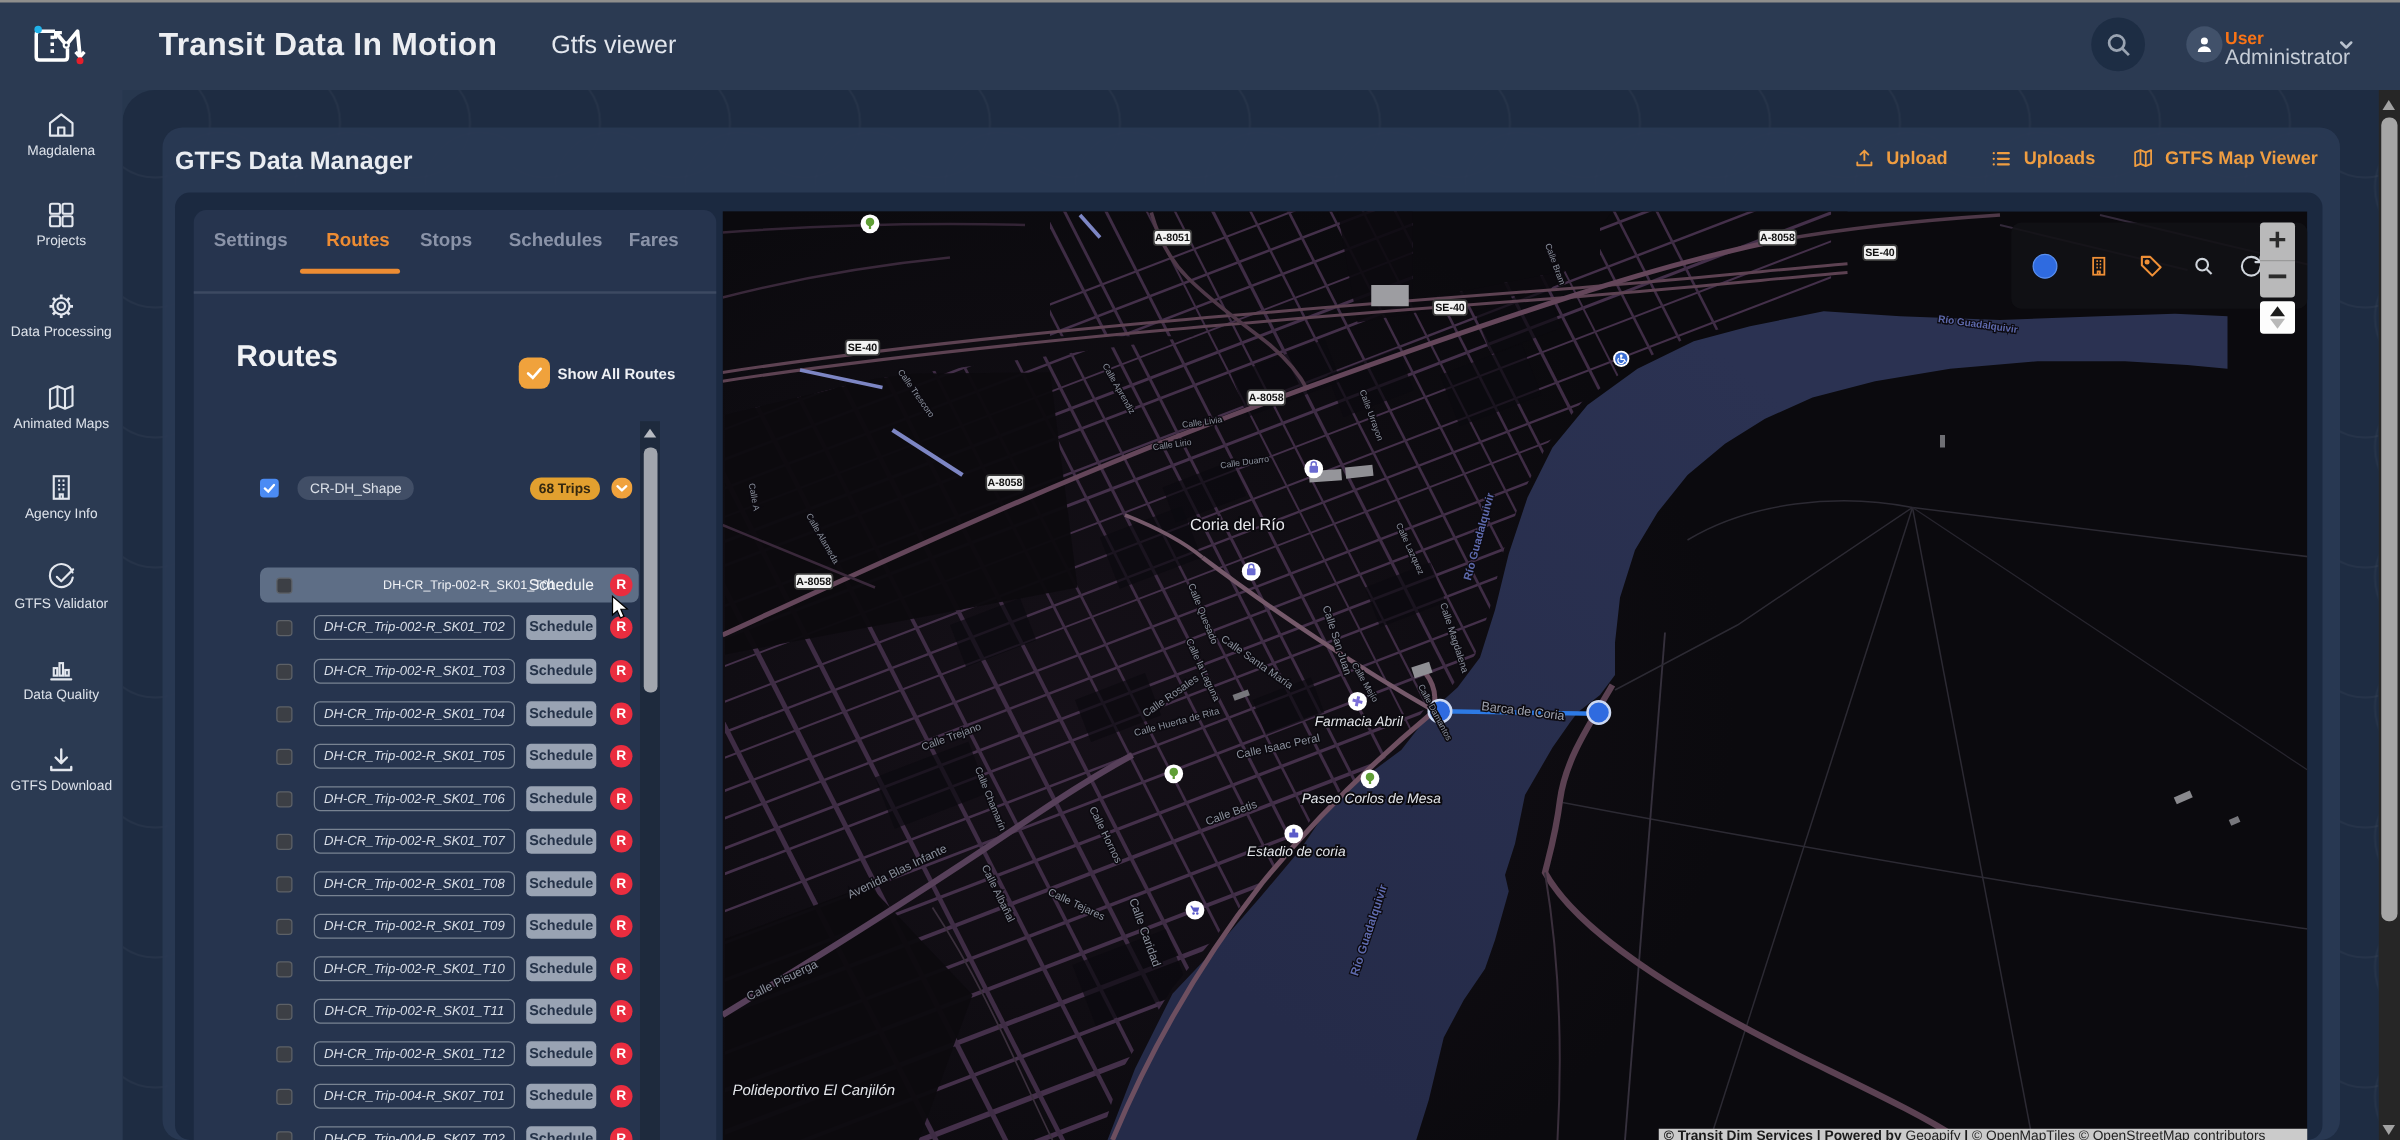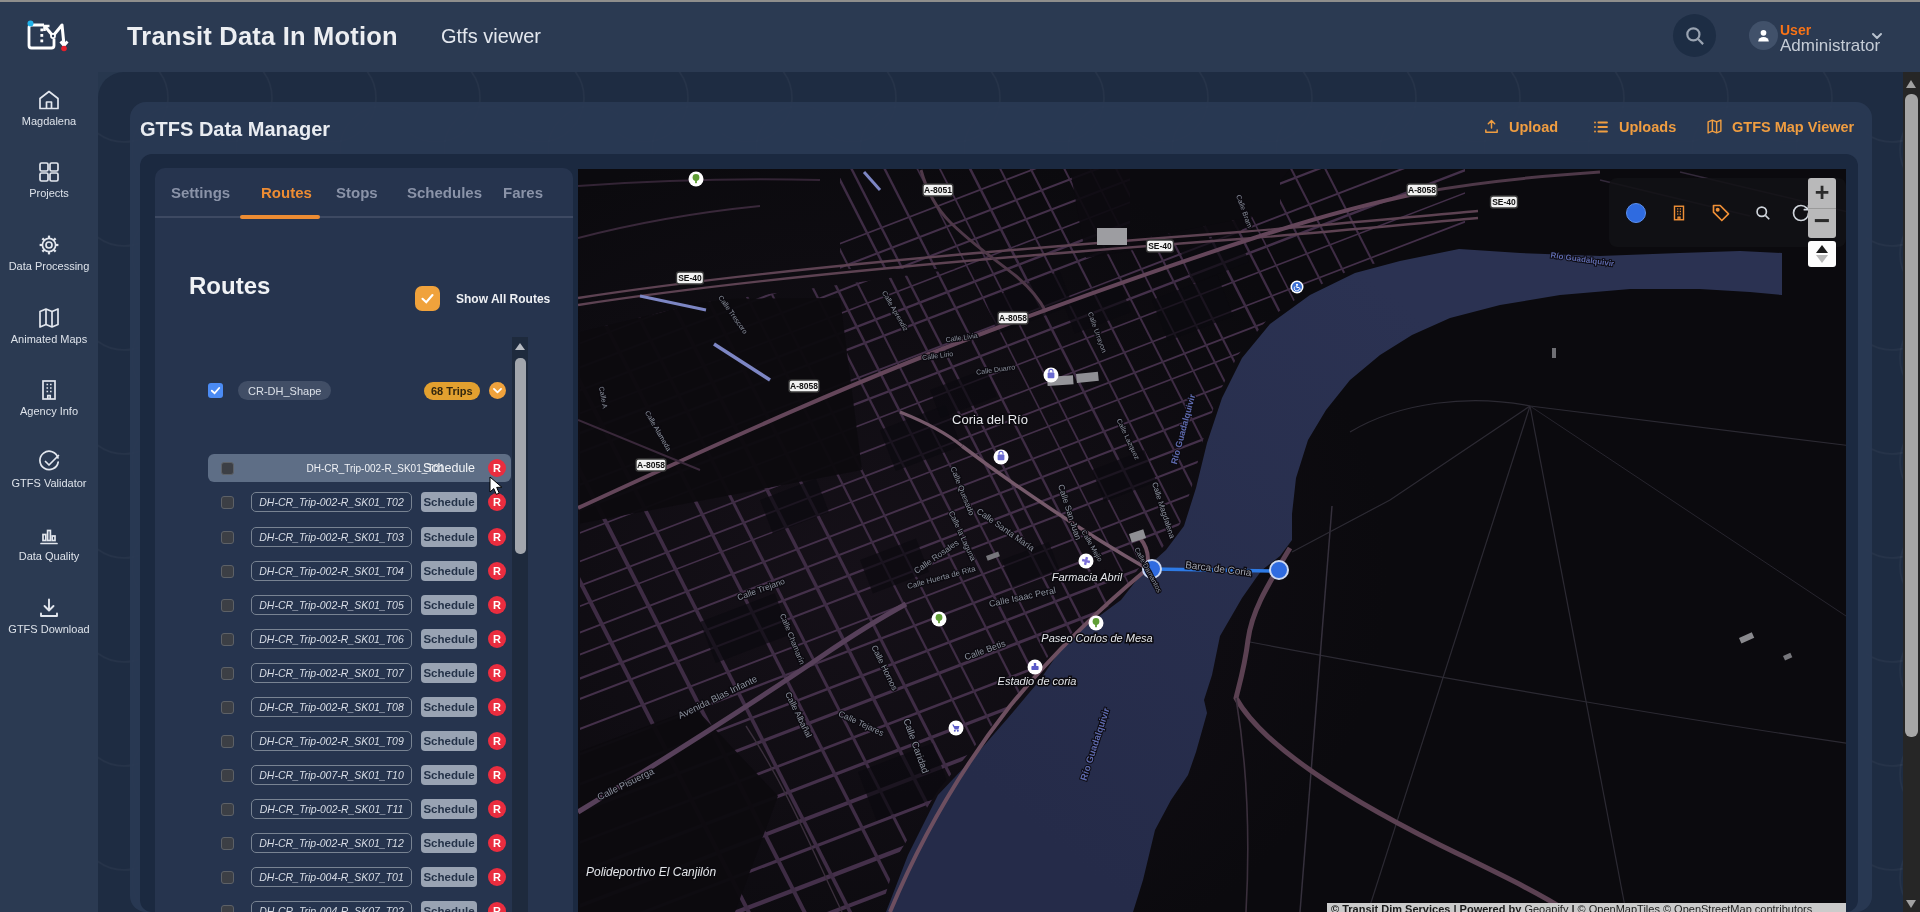--- a/index.html
+++ b/index.html
@@ -17,25 +17,25 @@
 .sitem svg { display:block; margin:0 auto; }
 .slabel { font-size:11px; color:#dde2ea; margin-top:3px; white-space:nowrap; }
 .wrapper { position:absolute; left:98px; top:72px; width:1805px; height:840px; background:#1e2c42; border-top-left-radius:26px; overflow:hidden; }
 .circles { position:absolute; left:0; top:0; }
 .card { position:absolute; left:32px; top:30px; width:1742px; height:810px; background:rgba(41,57,83,0.95); border-radius:16px; }
 .cardtitle { position:absolute; left:10px; top:16px; font-size:20px; font-weight:bold; color:#e9ecf1; }
 .actions { position:absolute; left:1350px; top:16px; width:380px; height:28px; color:#ef9d41; font-size:14.5px; font-weight:bold; }
 .actions .a { position:absolute; display:flex; align-items:center; gap:9px; white-space:nowrap; }
 .inner { position:absolute; left:10px; top:52px; width:1718px; height:758px; background:#1b2940; border-radius:12px; }
 .tabspanel { position:absolute; left:15px; top:14px; width:418px; height:744px; background:#26344e; border-radius:10px 10px 0 0; }
-.tabs { position:absolute; left:0; top:0; width:100%; height:50px; border-bottom:2px solid #3d4962;padding-left:48px; }
+.tabs { position:absolute; left:0; top:0; width:100%; height:67px; border-bottom:2px solid #3d4962;padding-left:48px; }
 .tab { position:absolute; top:16px; font-size:15px; font-weight:bold; color:#8a93a8; }
 .tabline { position:absolute; left:85px; top:47px; width:80px; height:4px; border-radius:2px; background:#ed8c33; }
 .rheading { position:absolute; left:34px; top:104px; font-size:24px; font-weight:bold; color:#f0f2f5; }
-.sar { position:absolute; left:260px; top:118px; display:flex; align-items:center; gap:16px; }
+.sar { position:absolute; left:260px; top:118px; display:flex; align-items:center; gap:6px; }
 .sarbox { width:25px; height:25px; border-radius:7px; background:#f0a23c; display:flex; align-items:center; justify-content:center; flex:none; }
 .sarlabel { font-size:12px; font-weight:bold; color:#eef0f4; }
 .listwrap { position:absolute; left:0; top:169px; width:418px; height:575px; }
 .grow { position:absolute; left:34px; top:0; width:322px; height:33px; background:#303e58; border-radius:8px 8px 0 0; display:flex; align-items:center; }
 .grow .cb { margin-left:5px; }
 .gname { margin-left:15px; font-size:14px; color:#eef0f4; }
 .bluesq { position:absolute; left:284px; width:16px; height:16px; border-radius:3px; background:#2e6cf2; }
 .cb { display:inline-flex; width:15px; height:15px; border-radius:3px; align-items:center; justify-content:center; flex:none; }
 .cb-blue { background:#4b8bf4; }
 .cb-dark { width:13px; height:13px; background:#3c3f45; border:1.5px solid #5d6167; border-radius:3px; }
@@ -300,21 +300,21 @@
               <span class="rbadge">R</span>
             </div>
 <div class="trow" style="top:390px">
               <span class="cb cb-dark"></span>
               <span class="tname">DH-CR_Trip-002-R_SK01_T09</span>
               <span class="sched">Schedule</span>
               <span class="rbadge">R</span>
             </div>
 <div class="trow" style="top:424px">
               <span class="cb cb-dark"></span>
-              <span class="tname">DH-CR_Trip-007-R_SK01_T10</span>
+              <span class="tname">DH-CR_Trip-002-R_SK01_T10</span>
               <span class="sched">Schedule</span>
               <span class="rbadge">R</span>
             </div>
 <div class="trow" style="top:458px">
               <span class="cb cb-dark"></span>
               <span class="tname">DH-CR_Trip-002-R_SK01_T11</span>
               <span class="sched">Schedule</span>
               <span class="rbadge">R</span>
             </div>
 <div class="trow" style="top:492px">

